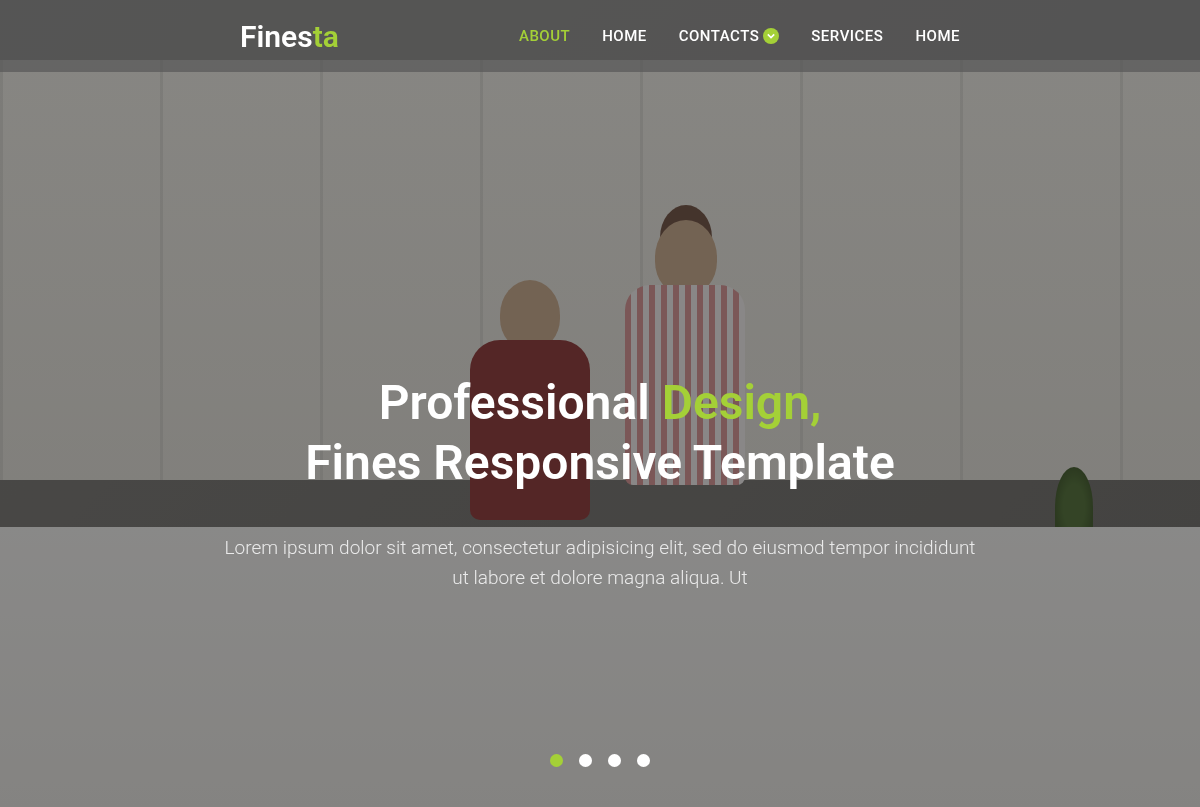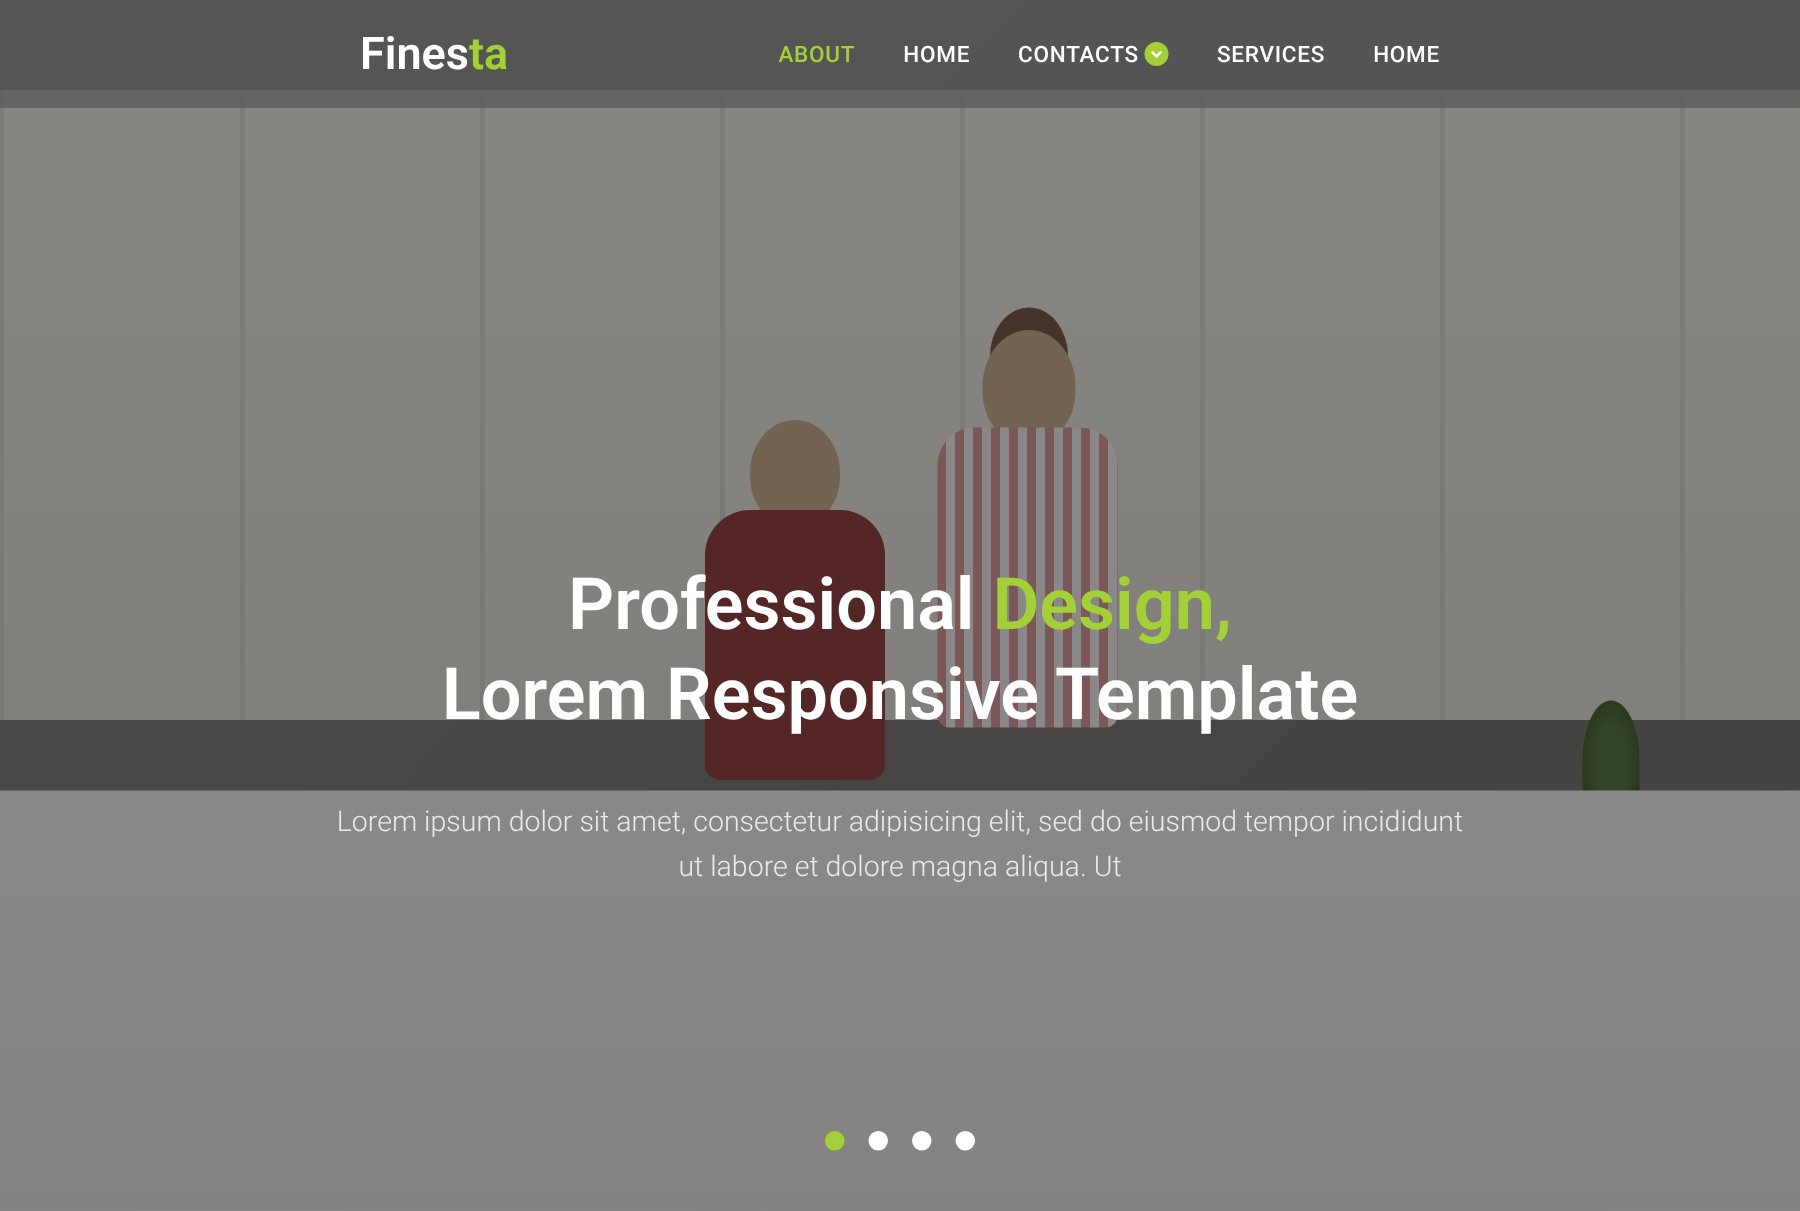--- a/index.html
+++ b/index.html
@@ -240,21 +240,21 @@
         </li>
       <li>
           <span>HOME</span>
         </li>
     </ul>
   </nav>
 
   <div class="content">
     <h1 class="headline">
       <span>Professional </span><span class="accent">Design,</span><br>
-      <span>Lorem Responsive Template</span>
+      <span>Fines Responsive Template</span>
     </h1>
     <p class="subtext">Lorem ipsum dolor sit amet, consectetur adipisicing elit, sed do eiusmod tempor incididunt ut labore et dolore magna aliqua. Ut</p>
   </div>
 
   <div class="dots">
     <span class="dot active"></span>
     <span class="dot"></span>
     <span class="dot"></span>
     <span class="dot"></span>
   </div>

